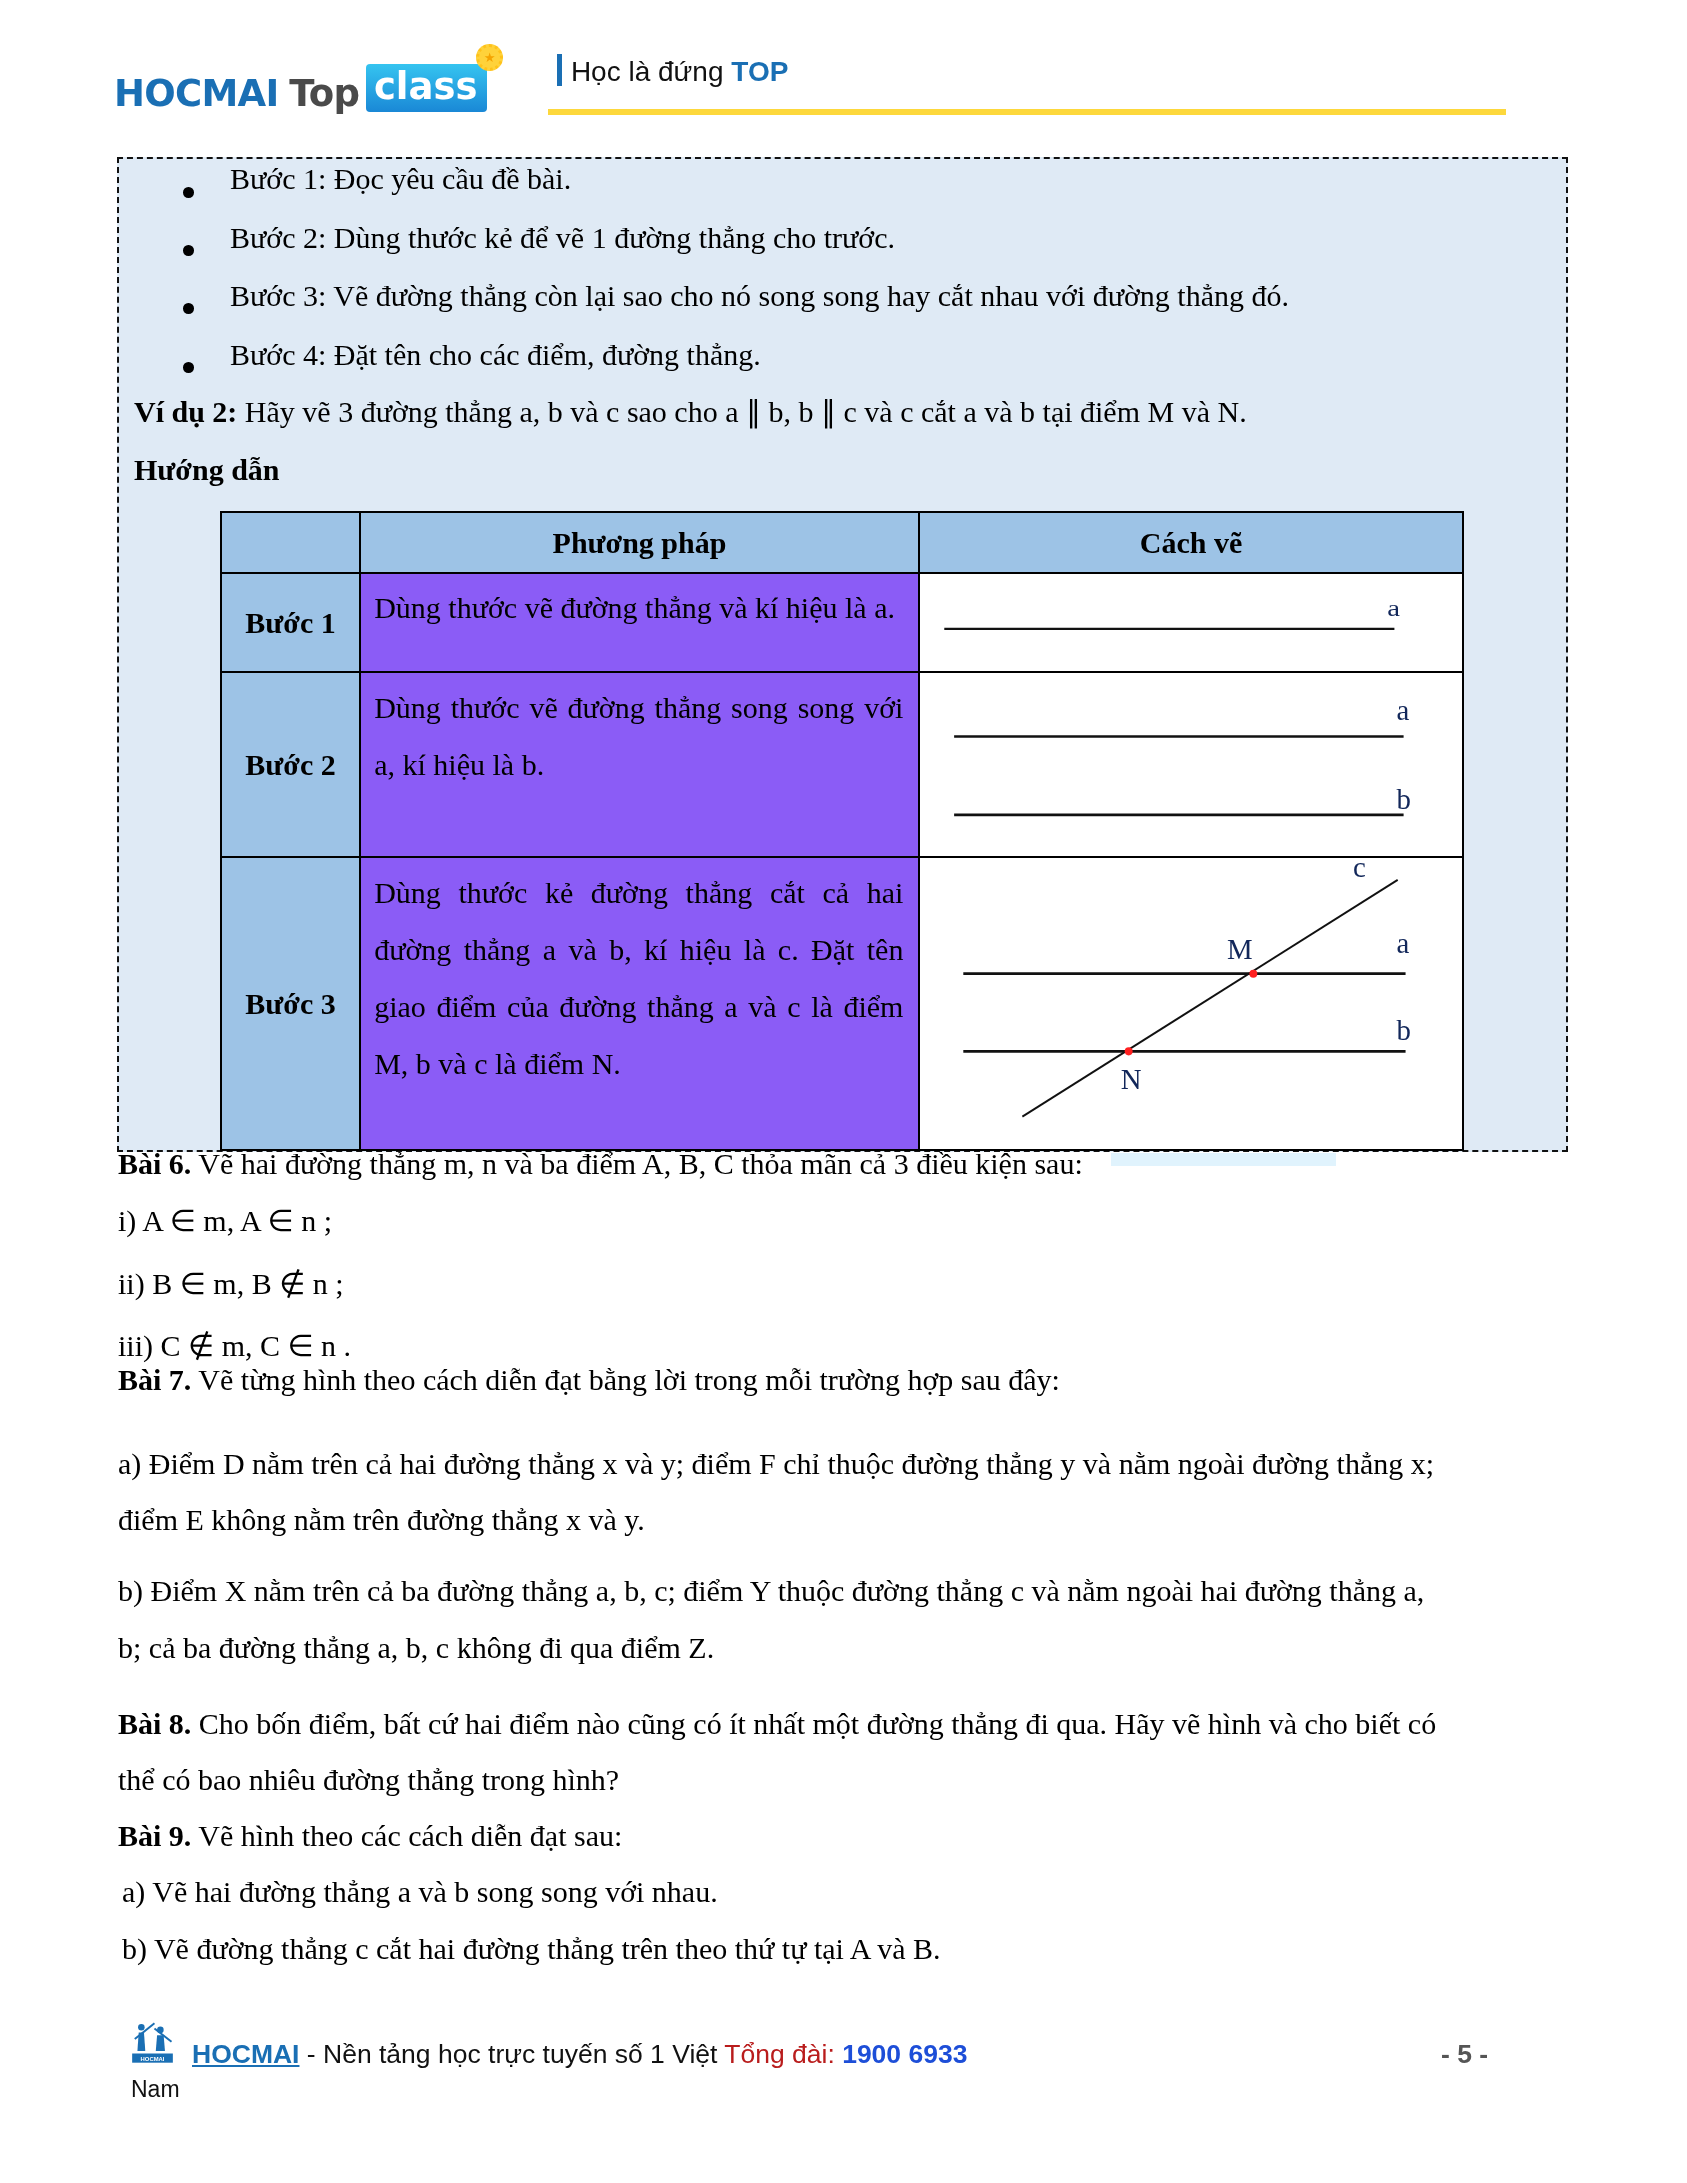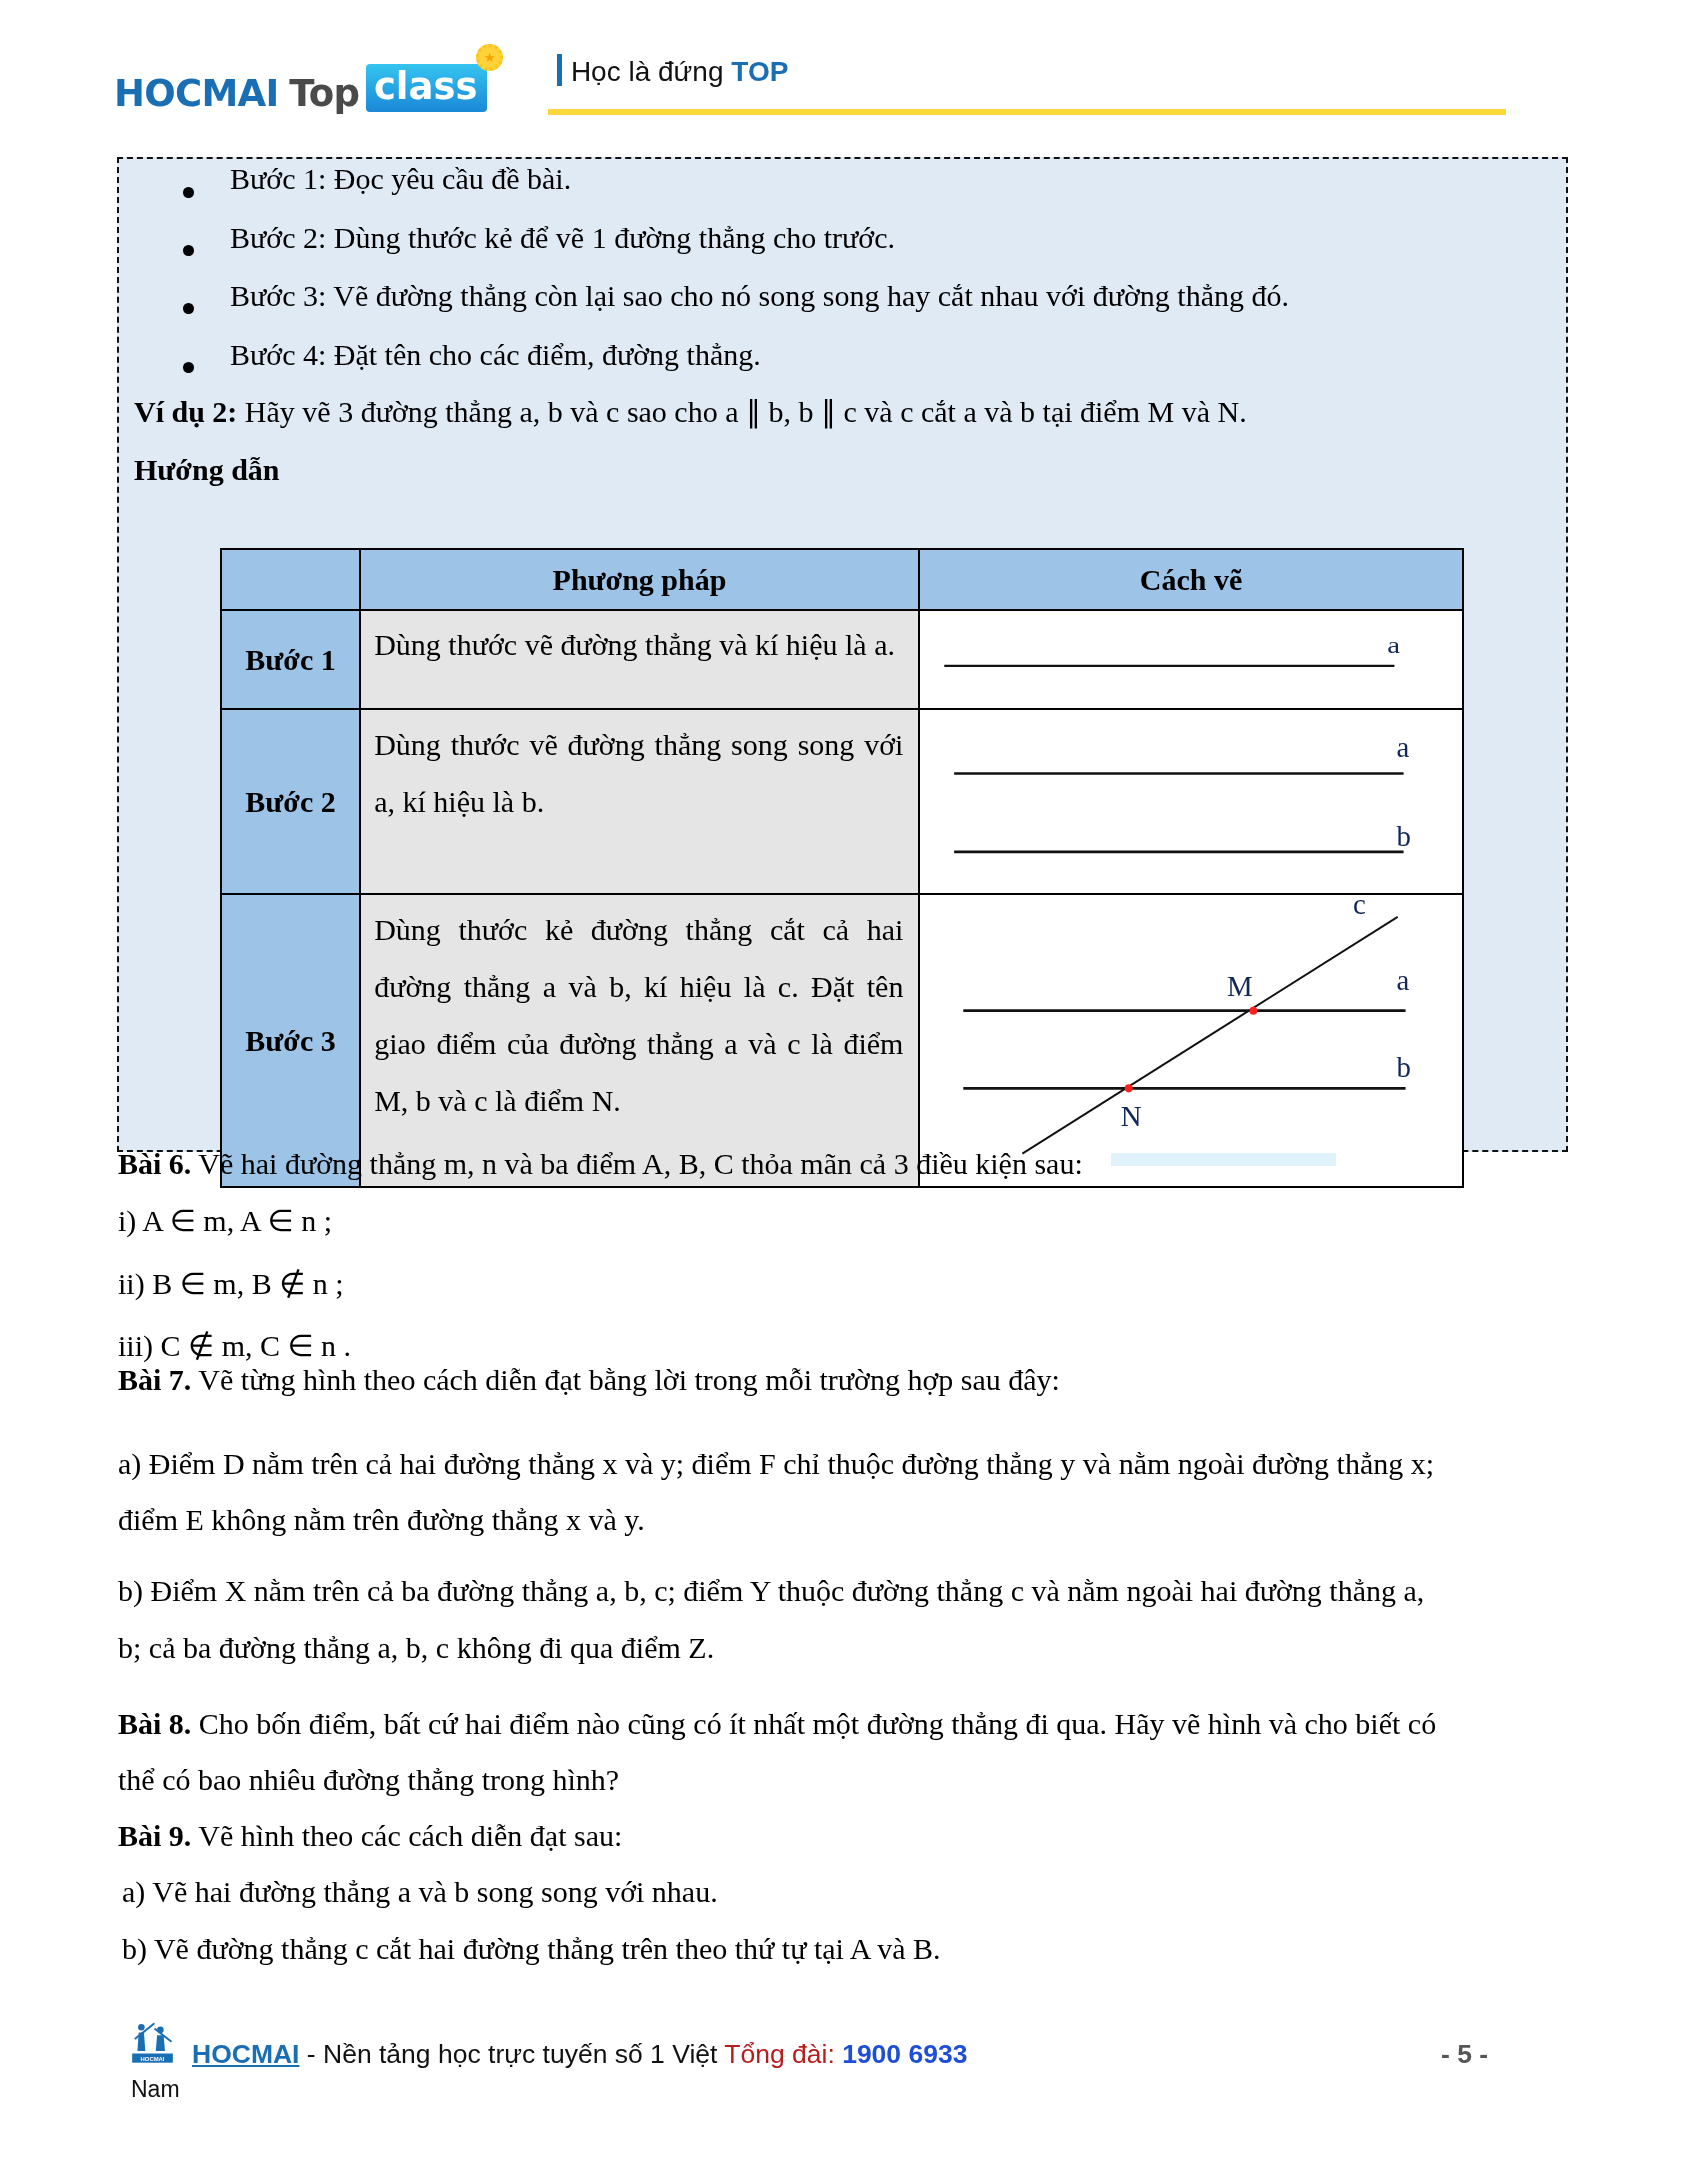--- a/index.html
+++ b/index.html
@@ -16,25 +16,25 @@
   #tagline .top { color:#1a6fb4; font-weight:bold; }
   #yellow-rule { left:548px; top:109px; width:958px; height:6px; background:#fdd83c; }
 
   
   #method-box { left:117px; top:157px; width:1451px; height:995px; background:#dfeaf5; border:2px dashed #111; box-sizing:border-box; }
   .txt { position:absolute; font-size:30px; line-height:1.2; white-space:nowrap; }
   .bullet-dot { position:absolute; width:10.6px; height:10.6px; border-radius:50%; background:#000; }
   b, .b { font-weight:bold; }
 
   
-  #steps-table { position:absolute; left:220px; top:511px; width:1244px; height:640px; border-collapse:collapse; table-layout:fixed;margin-top:37px; }
+  #steps-table { position:absolute; left:220px; top:511px; width:1244px; height:640px; border-collapse:collapse; table-layout:fixed; }
   #steps-table td, #steps-table th { border:2px solid #000; padding:0; vertical-align:top; font-size:30px; font-family:"Liberation Serif", serif; }
   #steps-table th { background:#9dc3e6; height:57px; vertical-align:middle; text-align:center; font-weight:bold; }
   #steps-table td.stepcol { background:#9dc3e6; font-weight:bold; text-align:center; vertical-align:middle; }
-  #steps-table td.method { background:#e5e5e5; padding:5.3px 14.6px 0 13.2px; line-height:57px; text-align:justify; text-align-last:left; }
+  #steps-table td.method { background:#8b5cf6; padding:5.3px 14.6px 0 13.2px; line-height:57px; text-align:justify; text-align-last:left; }
   #steps-table td.draw { background:#fff; position:relative; }
   .draw svg { position:absolute; left:0; top:0; width:100%; height:100%; }
   .lbl { font-family:"Liberation Serif", serif; font-size:44px; fill:#12275a; }
 
   
   #hl { left:1111px; top:1153px; width:225px; height:13.2px; background:#e0f3fd; }
 
   
   #footer-icon { left:132px; top:2022px; width:41px; height:42px; }
   #footer-line { left:192px; top:2039px; font-family:"Liberation Sans", sans-serif; font-size:26.5px; color:#111; white-space:nowrap; }

